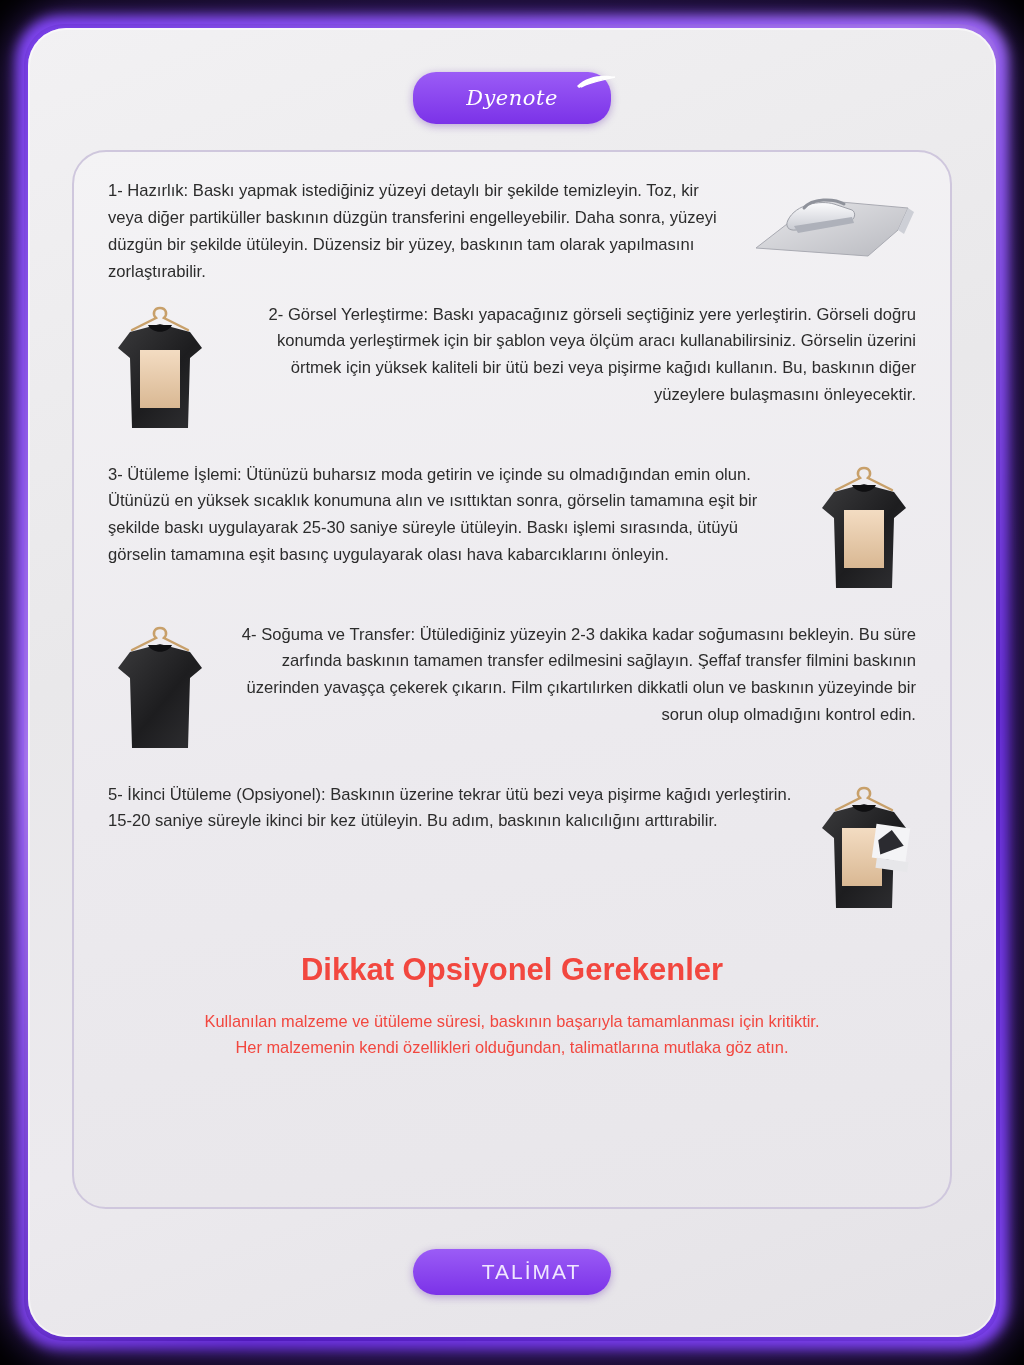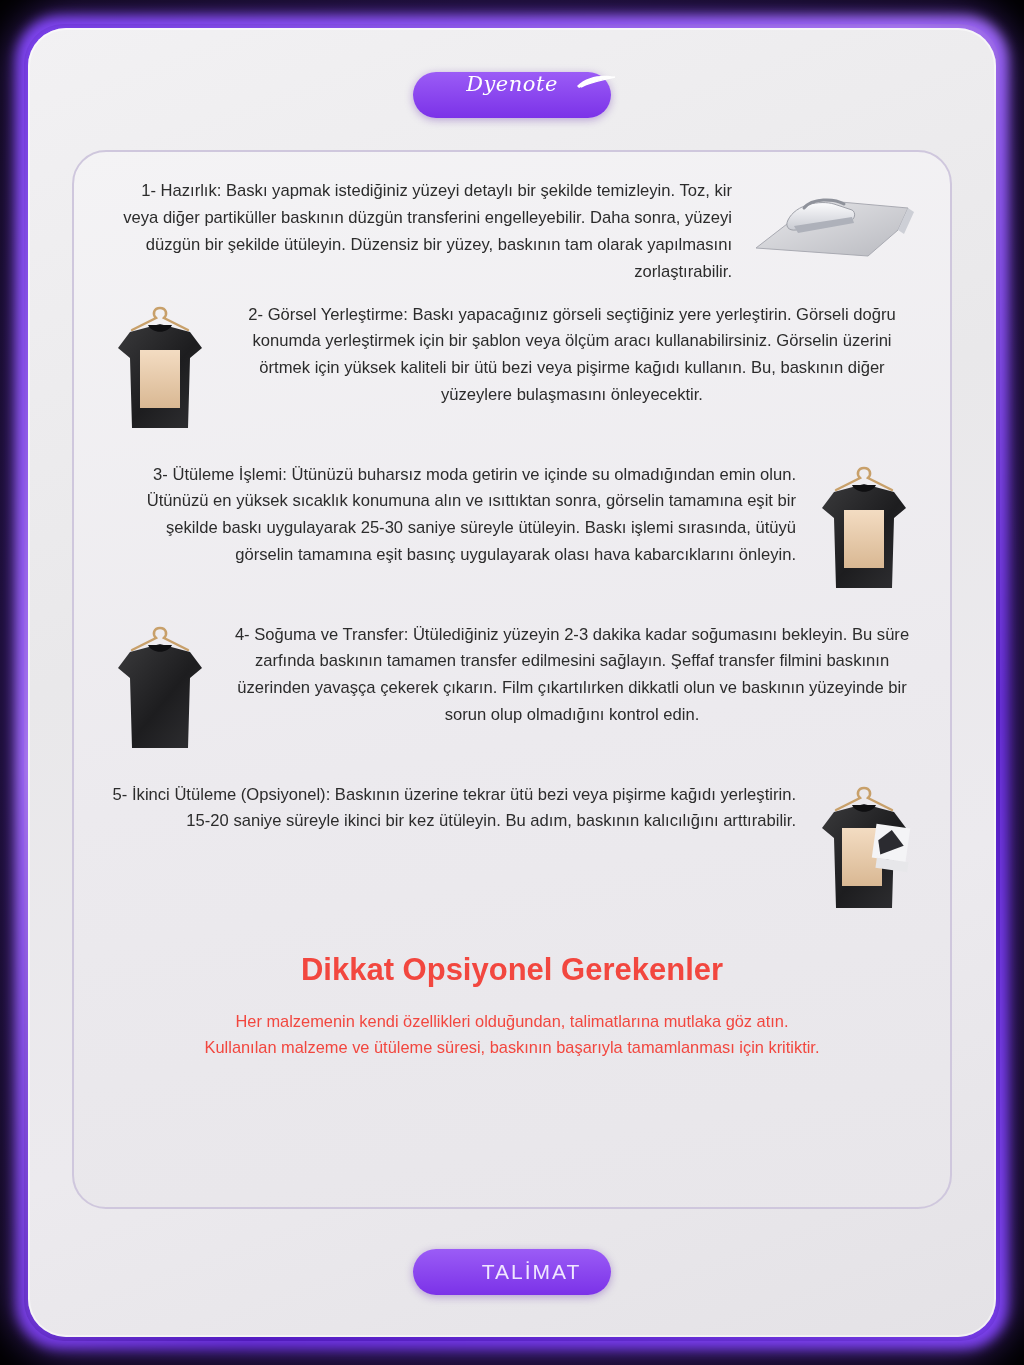--- a/index.html
+++ b/index.html
@@ -49,25 +49,25 @@
     overflow: hidden;
   }
 
   
   .brand-pill {
     position: absolute;
     top: 44px;
     left: 50%;
     transform: translateX(-50%);
     width: 198px;
-    height: 46px;
+    height: 52px;
     border-radius: 23px;
     background: linear-gradient(180deg,#9b5cf6,#7b32e8);
     display: flex;
-    align-items: flex-start;
+    align-items: center;
     justify-content: center;
     box-shadow: 0 2px 8px rgba(80,20,160,.35);
   }
   .brand-text {
     color: #fff;
     font-family: "DejaVu Serif", serif;
     font-style: italic;
     font-size: 21px;
     letter-spacing: .5px;
     position: relative;
@@ -103,22 +103,22 @@
     letter-spacing: .2px;
   }
 
   .step {
     position: relative;
     color: #2c2c2c;
     font-size: 16.6px;
     line-height: 1.62;
     margin-bottom: 16px;
   }
-  .step.right { text-align: center; }
-  .step.left  { text-align: right; }
+  .step.right { text-align: right; }
+  .step.left  { text-align: left; }
 
   .step p { margin: 0; }
 
   
   .art {
     position: relative;
   }
   .art-right { float: right; margin: 0 0 4px 16px; }
   .art-left  { float: left;  margin: 0 16px 4px 0; }
 
@@ -266,22 +266,22 @@
               <rect x="62" y="44" width="34" height="34" fill="#f4f4f6" transform="rotate(8 79 61)"></rect>
               <path d="M66 60 L78 48 L92 62 L70 74 Z" fill="#2b2b30" transform="rotate(8 79 61)"></path>
               <rect x="64" y="78" width="32" height="10" fill="#e7e7ea" transform="rotate(8 80 83)"></rect>
             </g>
           </svg>
         </div>
         <p>5- İkinci Ütüleme (Opsiyonel): Baskının üzerine tekrar ütü bezi veya pişirme kağıdı yerleştirin. 15-20 saniye süreyle ikinci bir kez ütüleyin. Bu adım, baskının kalıcılığını arttırabilir.</p>
       </div>
 
       <h2 class="warn-title">Dikkat Opsiyonel Gerekenler</h2>
+      <p class="warn-text">Kullanılan malzeme ve ütüleme süresi, baskının başarıyla tamamlanması için kritiktir.</p>
       <p class="warn-text">Her malzemenin kendi özellikleri olduğundan, talimatlarına mutlaka göz atın.</p>
-      <p class="warn-text">Kullanılan malzeme ve ütüleme süresi, baskının başarıyla tamamlanması için kritiktir.</p>
     </div>
 
     <div class="bottom-pill">
       <span class="bottom-text">TALİMAT</span>
     </div>
 
   </div>
 </div>
 
 </body></html>

